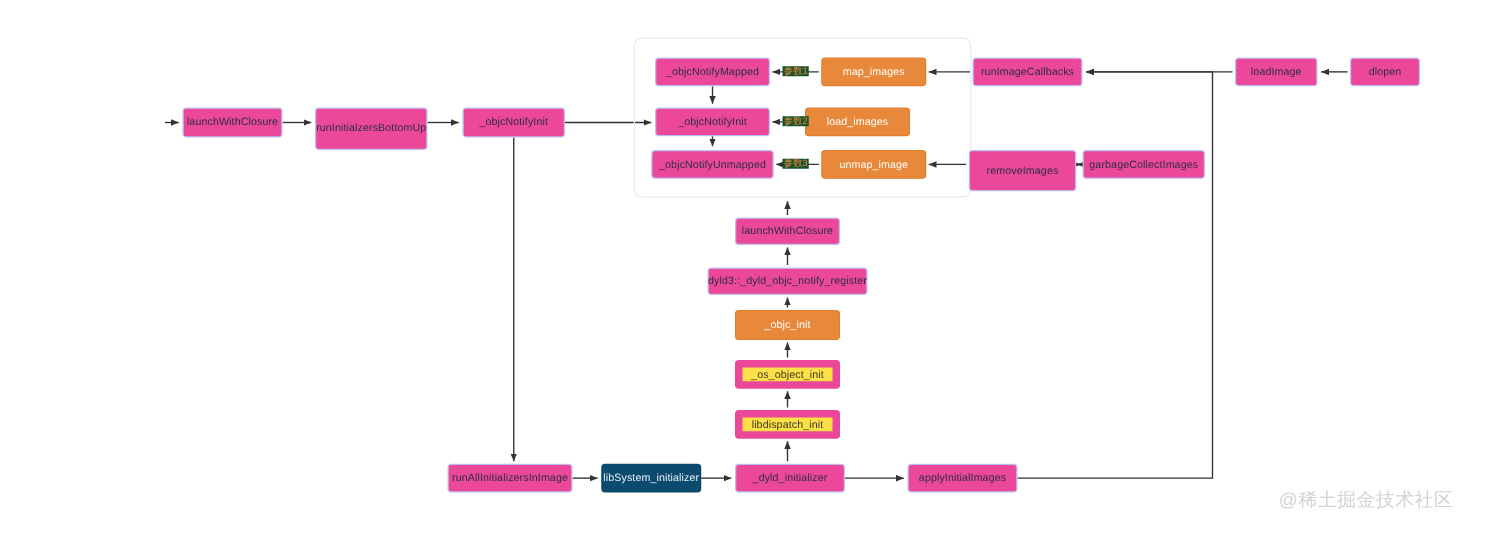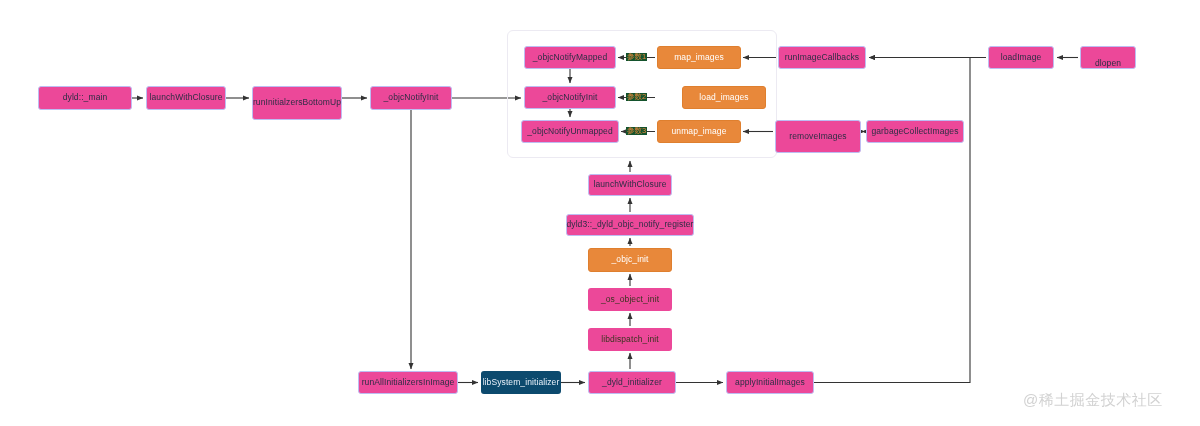--- a/index.html
+++ b/index.html
@@ -38,21 +38,21 @@
     background:#ec4899;
     border:1px solid #bdbdf2;
     color:#2d2d44;
   }
   .node.orange{
     background:#e8883a;
     border:1px solid #df7f2e;
     color:#ffffff;
   }
   .node.yellow{
-    background:#ec4899;
+    background:#fde047;
     border:6px solid #ec4899;
     color:#3a3520;
   }
   .node.blue{
     background:#0c4a6e;
     border:5px solid #0c4a6e;
     color:#eaf2fb;
     justify-content:center;
   }
   .group-box{
@@ -128,23 +128,20 @@
 
     <g stroke="#333333" stroke-width="1.1" fill="none">
       <path d="M411,110 L411,369" marker-end="url(#ah)"></path>
       <path d="M814,382.5 L970,382.5 L970,57.5 L869,57.5" marker-end="url(#ah)"></path>
       <path d="M864,131.5 L862,131.5" marker-end="url(#ah)"></path>
     </g>
   </svg>
 
   <div class="group-box" style="left:507px; top:30px; width:270px; height:128px;"></div>
 
-  <div class="node purple" style="left:38px; top:86px; width:94px; height:24px;">
-    <span>dyld::_main</span>
-  </div>
   <div class="node purple" style="left:146px; top:86px; width:80px; height:24px;">
     <span>launchWithClosure</span>
   </div>
   <div class="node purple" style="left:252px; top:86px; width:90px; height:34px;">
     <span>runInitialzersBottomUp</span>
   </div>
   <div class="node purple" style="left:370px; top:86px; width:82px; height:24px;">
     <span>_objcNotifyInit</span>
   </div>
 
@@ -154,34 +151,34 @@
   <div class="node purple" style="left:524px; top:86px; width:92px; height:23px;">
     <span>_objcNotifyInit</span>
   </div>
   <div class="node purple" style="left:521px; top:120px; width:98px; height:23px;">
     <span>_objcNotifyUnmapped</span>
   </div>
 
   <div class="node orange" style="left:657px; top:46px; width:84px; height:23px;">
     <span>map_images</span>
   </div>
-  <div class="node orange" style="left:682px; top:86px; width:84px; height:23px;">
+  <div class="node orange" style="left:644px; top:86px; width:84px; height:23px;">
     <span>load_images</span>
   </div>
   <div class="node orange" style="left:657px; top:120px; width:84px; height:23px;">
     <span>unmap_image</span>
   </div>
 
   <div class="node purple" style="left:778px; top:46px; width:88px; height:23px;">
     <span>runImageCallbacks</span>
   </div>
   <div class="node purple" style="left:988px; top:46px; width:66px; height:23px;">
     <span>loadImage</span>
   </div>
-  <div class="node purple" style="left:1080px; top:46px; width:56px; height:23px;align-items:flex-end;">
+  <div class="node purple" style="left:1080px; top:46px; width:56px; height:23px;">
     <span>dlopen</span>
   </div>
 
   <div class="node purple" style="left:775px; top:120px; width:86px; height:33px;">
     <span>removeImages</span>
   </div>
   <div class="node purple" style="left:866px; top:120px; width:98px; height:23px;">
     <span>garbageCollectImages</span>
   </div>
 

